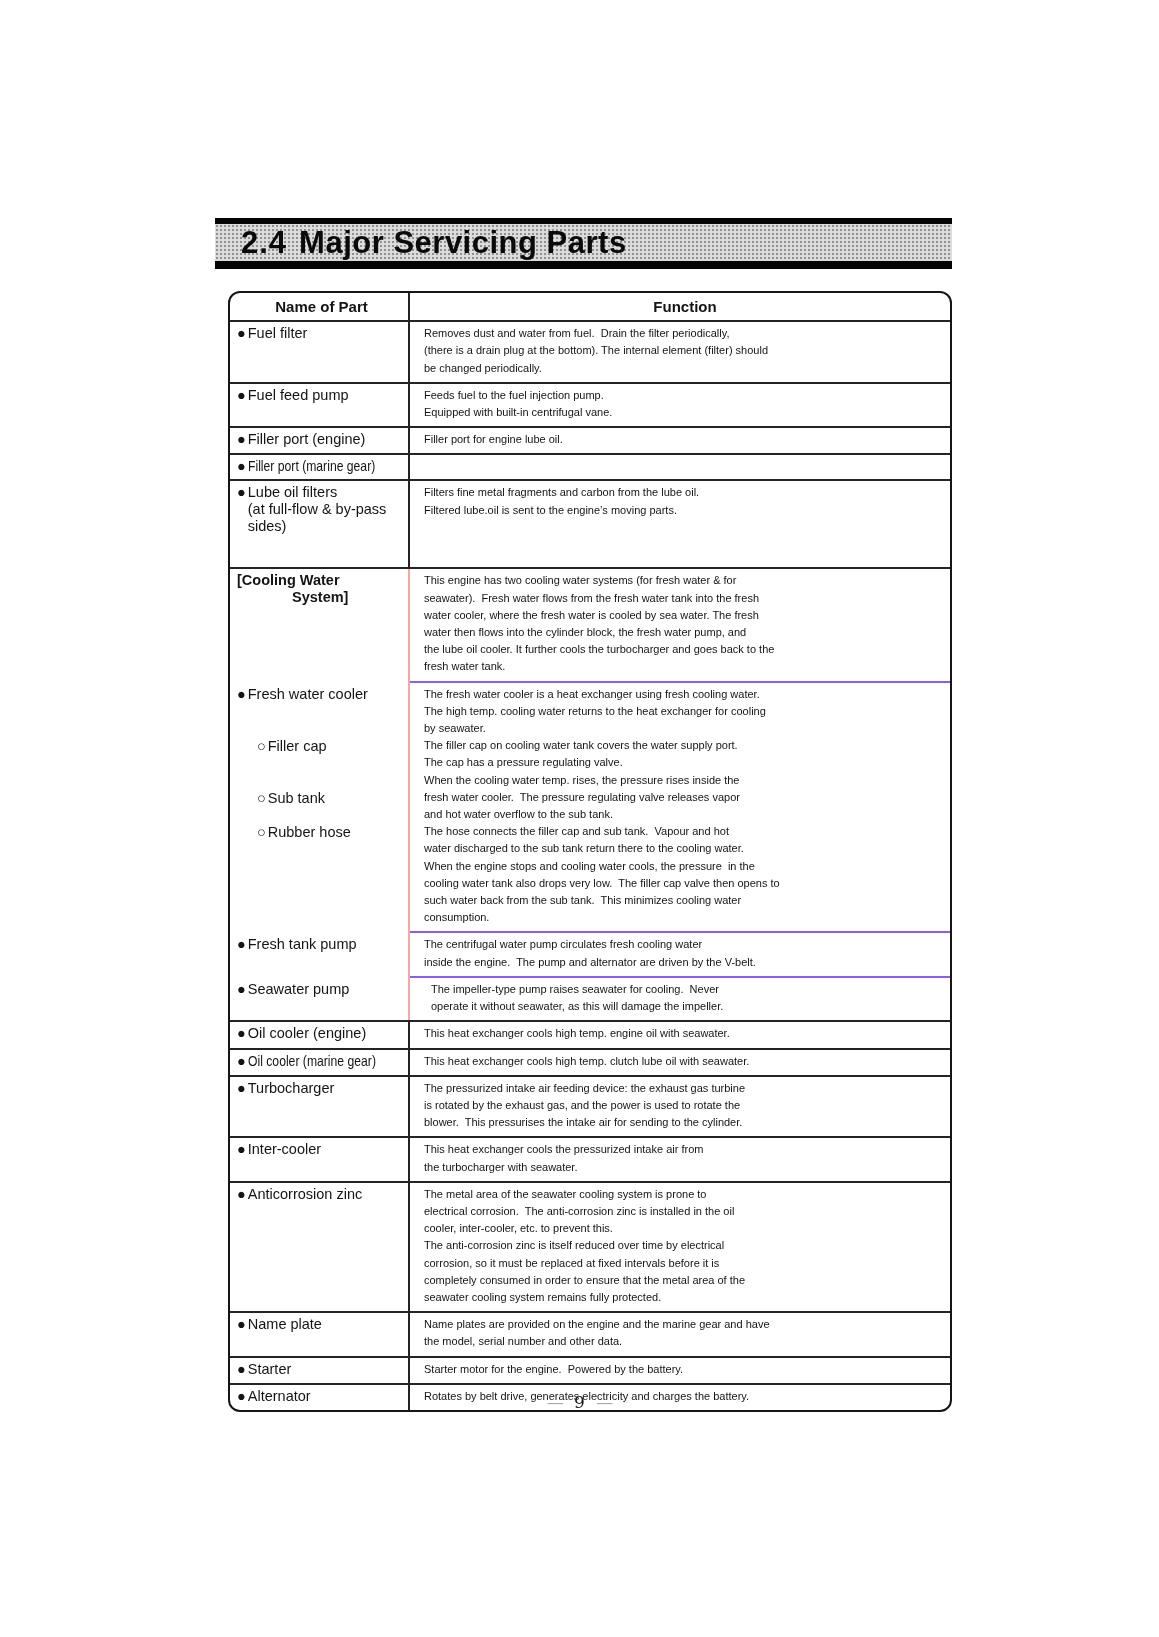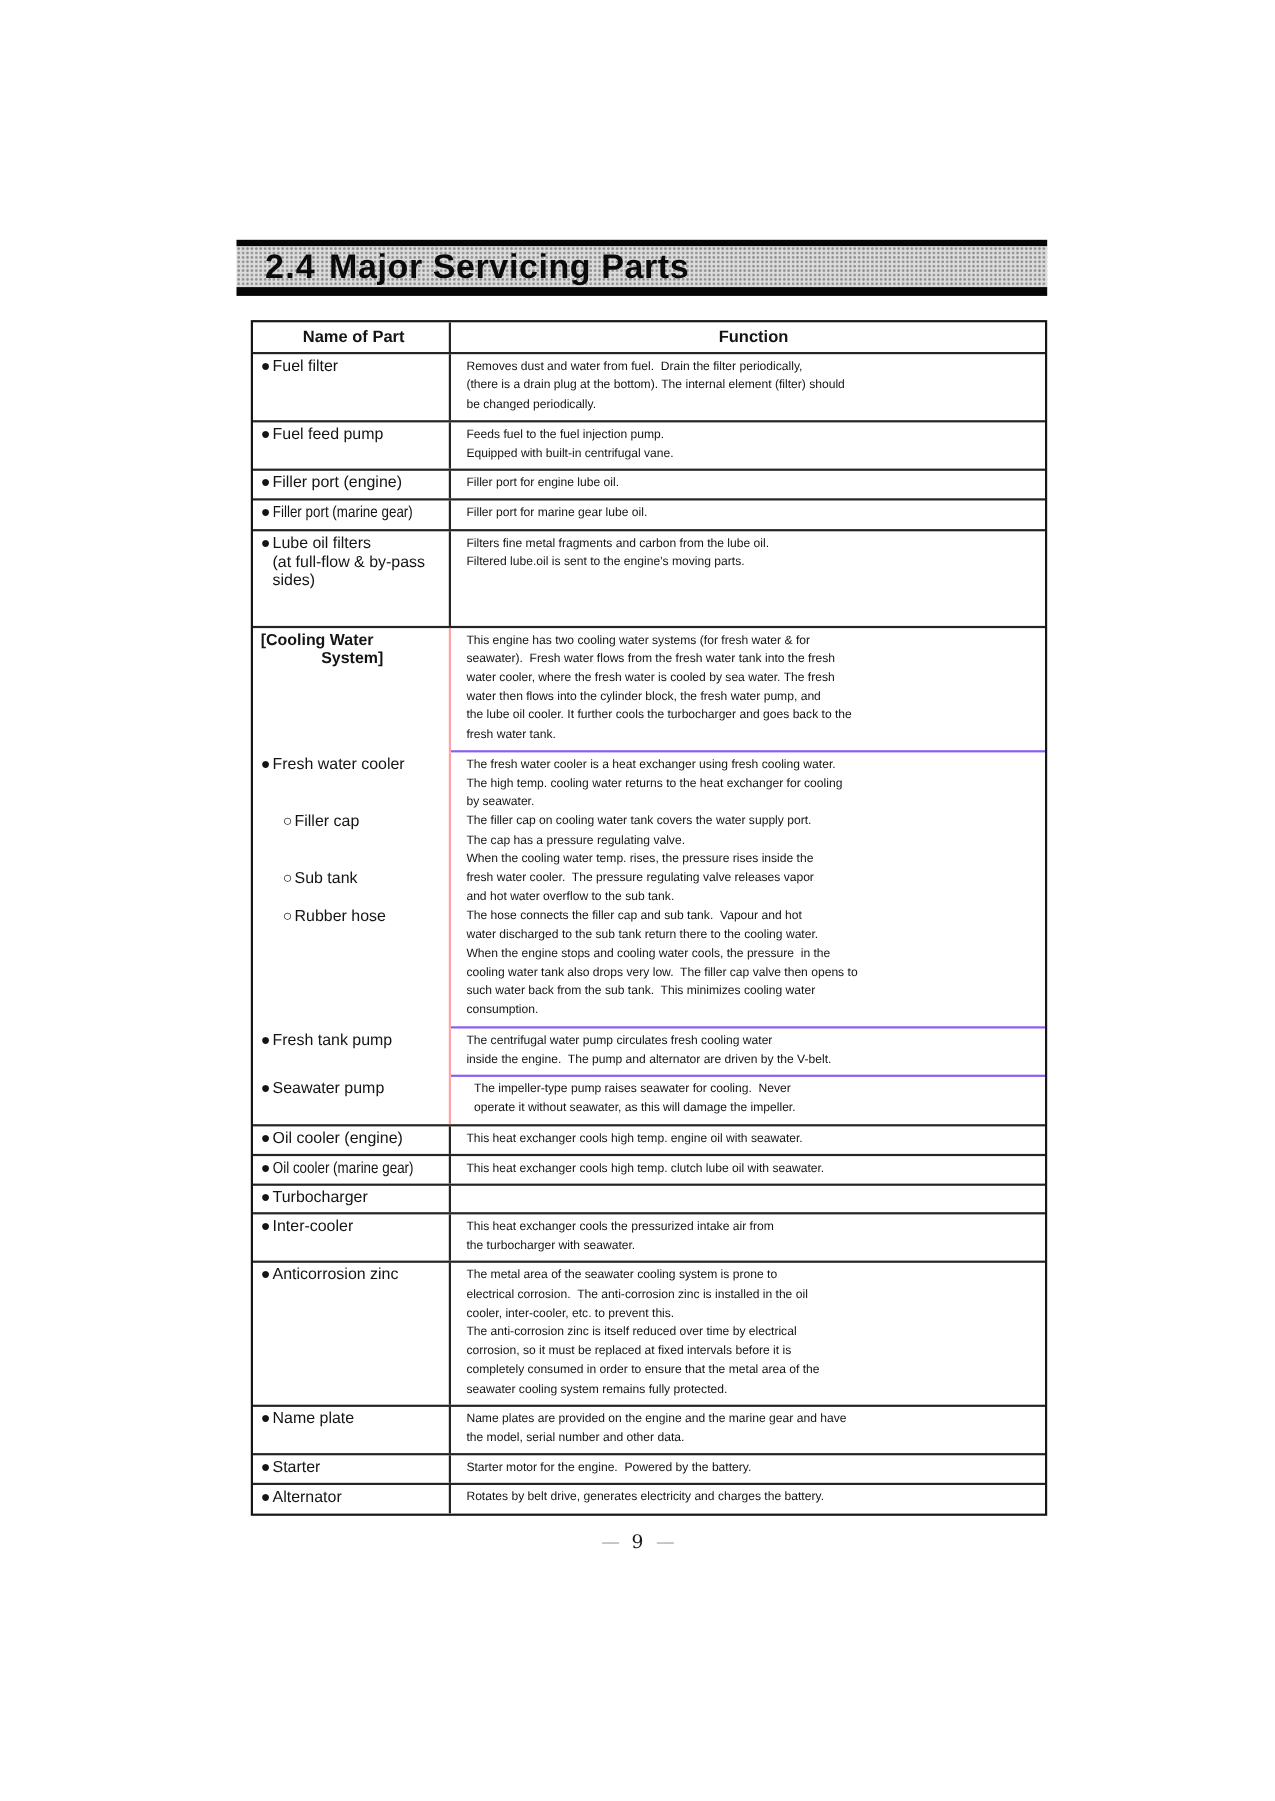--- a/index.html
+++ b/index.html
@@ -11,21 +11,21 @@
   .bar-top{height:6px;background:#050505;}
   .bar-mid{height:37px;background-color:#dcdcdc;
            background-image:radial-gradient(circle,#8f8f8f 1px,rgba(0,0,0,0) 1.3px);
            background-size:4px 4px;display:flex;align-items:center;}
   .bar-bottom{height:8px;background:#050505;}
   .title-num{font-weight:bold;font-size:31px;margin-left:26px;color:#0a0a0a;letter-spacing:1px;}
   .title-text{font-weight:bold;font-size:31px;margin-left:12px;color:#0a0a0a;letter-spacing:0.5px;}
 
   
   .stable{position:absolute;left:228px;top:291px;width:720px;
-          border:2.5px solid #161616;border-radius:0;overflow:hidden;background:#fff;}
+          border:2.5px solid #161616;border-radius:12px;overflow:hidden;background:#fff;}
   .trow{display:flex;align-items:stretch;border-bottom:2px solid #242424;}
   .trow.last{border-bottom:none;}
   .cell-name{flex:0 0 180px;box-sizing:border-box;border-right:2px solid #242424;
              padding:3px 2px 4px 7px;font-size:14.5px;line-height:17px;display:flex;align-items:flex-start;}
   .cell-fn{flex:1;box-sizing:border-box;padding:3px 4px 5px 14px;
            font-size:11px;line-height:17.2px;white-space:pre-wrap;}
   .thead .cell-name,.thead .cell-fn{font-weight:bold;font-size:15px;
            justify-content:center;text-align:center;padding-top:5px;padding-bottom:5px;white-space:normal;display:block;}
   .marker{display:inline-block;margin-right:2px;flex:none;}
   .pname{white-space:pre-line;}
@@ -99,21 +99,20 @@
         <span class="pname">Filler port (engine)</span>
       </div>
       <div class="cell-fn">Filler port for engine lube oil.</div>
     </div>
 
     <div class="trow">
       <div class="cell-name condensed">
         <span class="marker">●</span>
         <span class="pname">Filler port (marine gear)</span>
       </div>
-      <div class="cell-fn">Filler port for marine gear lube oil.</div>
     </div>
 
     <div class="trow">
       <div class="cell-name minh-lube">
         <span class="marker">●</span>
         <span class="pname">Lube oil filters
 (at full-flow &amp; by-pass
 sides)</span>
       </div>
       <div class="cell-fn">Filters fine metal fragments and carbon from the lube oil.
@@ -206,20 +205,23 @@
         <span class="pname">Oil cooler (marine gear)</span>
       </div>
       <div class="cell-fn">This heat exchanger cools high temp. clutch lube oil with seawater.</div>
     </div>
 
     <div class="trow">
       <div class="cell-name">
         <span class="marker">●</span>
         <span class="pname">Turbocharger</span>
       </div>
+      <div class="cell-fn">The pressurized intake air feeding device: the exhaust gas turbine
+is rotated by the exhaust gas, and the power is used to rotate the
+blower.  This pressurises the intake air for sending to the cylinder.</div>
     </div>
 
     <div class="trow">
       <div class="cell-name">
         <span class="marker">●</span>
         <span class="pname">Inter-cooler</span>
       </div>
       <div class="cell-fn">This heat exchanger cools the pressurized intake air from
 the turbocharger with seawater.</div>
     </div>

